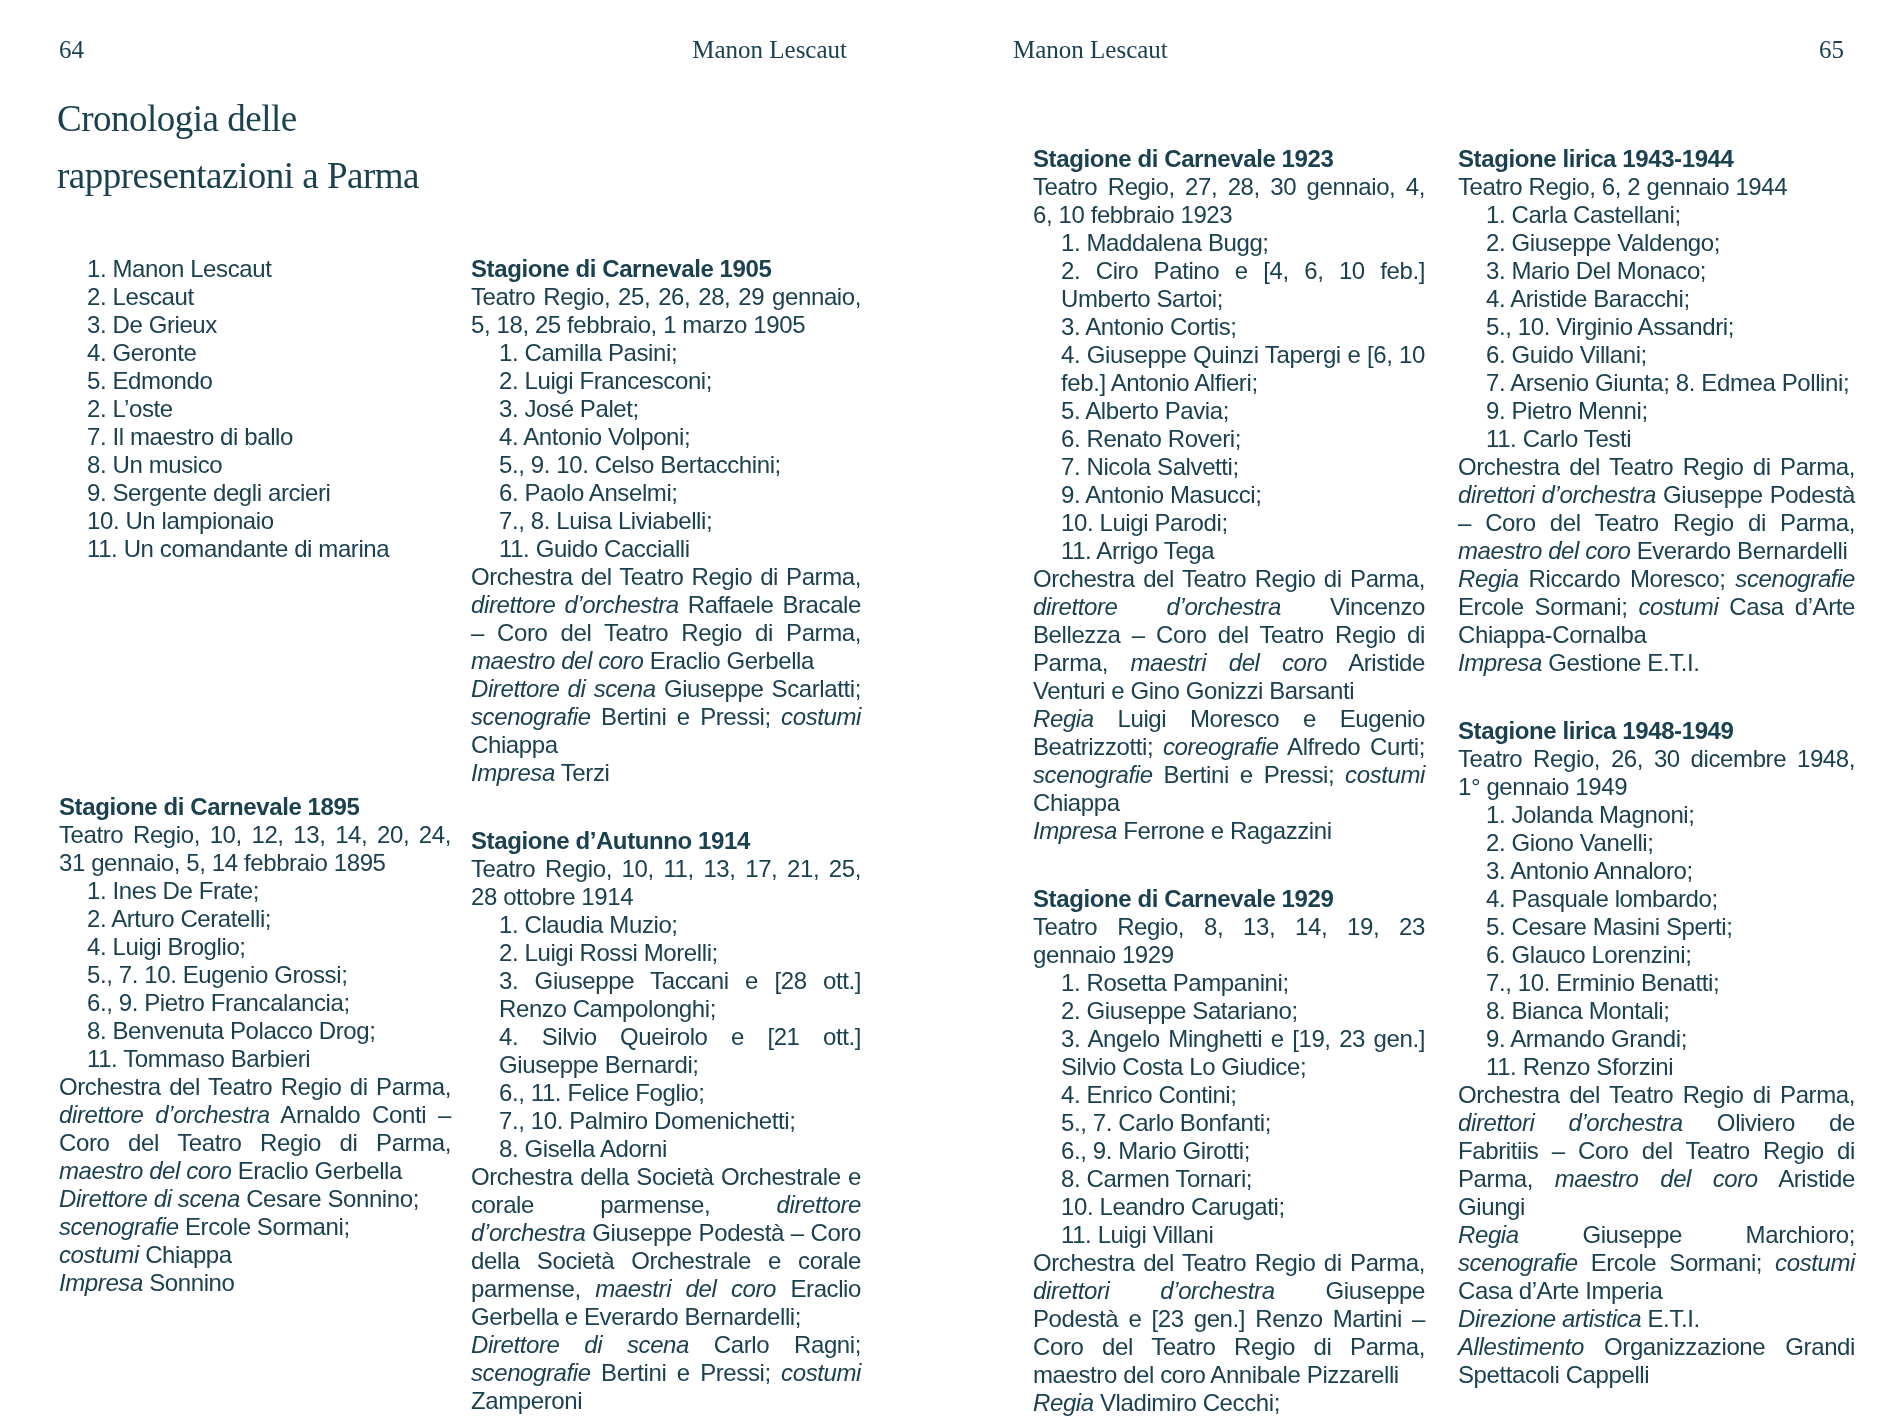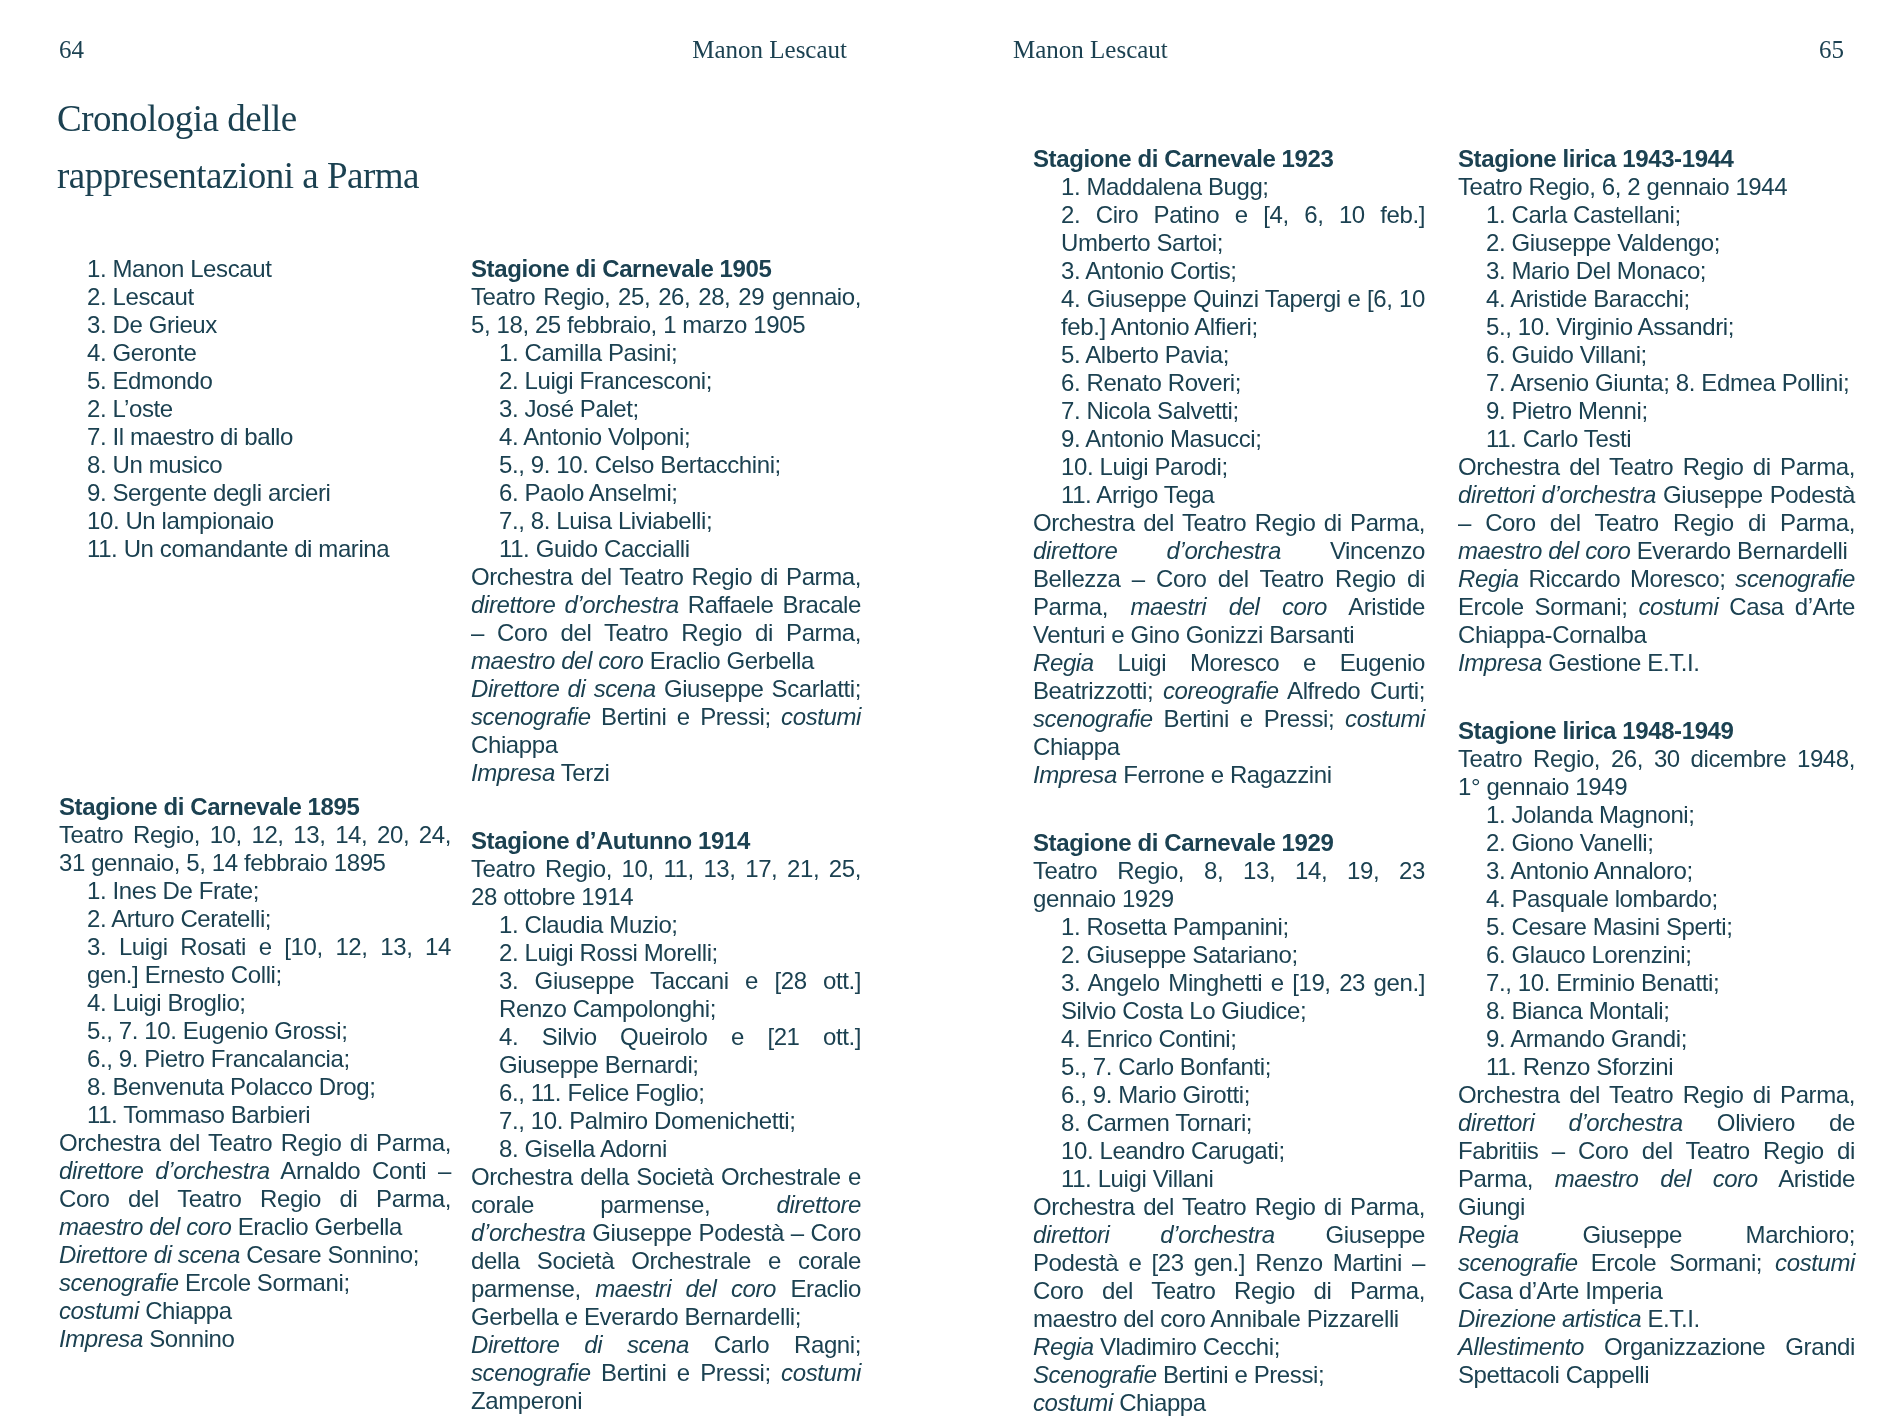--- a/index.html
+++ b/index.html
@@ -68,21 +68,20 @@
       <div class="cast-item">9. Sergente degli arcieri</div>
       <div class="cast-item">10. Un lampionaio</div>
       <div class="cast-item">11. Un comandante di marina</div>
     </div>
     <div class="gap" style="height: 230px;"></div>
     <div class="heading">Stagione di Carnevale 1895</div>
     <div class="para">Teatro Regio, 10, 12, 13, 14, 20, 24, 31 gennaio, 5, 14 febbraio 1895</div>
     <div class="cast-list">
       <div class="cast-item">1. Ines De Frate;</div>
       <div class="cast-item">2. Arturo Ceratelli;</div>
-      <div class="cast-item">3. Luigi Rosati e [10, 12, 13, 14 gen.] Ernesto Colli;</div>
       <div class="cast-item">4. Luigi Broglio;</div>
       <div class="cast-item">5., 7. 10. Eugenio Grossi;</div>
       <div class="cast-item">6., 9. Pietro Francalancia;</div>
       <div class="cast-item">8. Benvenuta Polacco Drog;</div>
       <div class="cast-item">11. Tommaso Barbieri</div>
     </div>
     <div class="credits"><span>Orchestra del Teatro Regio di Parma, </span><span class="it">direttore d’orchestra</span><span> Arnaldo Conti – Coro del Teatro Regio di Parma, </span><span class="it">maestro del coro</span><span> Eraclio Gerbella</span></div>
     <div class="credit-line"><span class="it">Direttore di scena</span><span> Cesare Sonnino;</span></div>
     <div class="credit-line"><span class="it">scenografie</span><span> Ercole Sormani;</span></div>
     <div class="credit-line"><span class="it">costumi</span><span> Chiappa</span></div>
@@ -115,20 +114,21 @@
       <div class="cast-item">6., 11. Felice Foglio;</div>
       <div class="cast-item">7., 10. Palmiro Domenichetti;</div>
       <div class="cast-item">8. Gisella Adorni</div>
     </div>
     <div class="credits"><span>Orchestra della Società Orchestrale e corale parmense, </span><span class="it">direttore d’orchestra</span><span> Giuseppe Podestà – Coro della Società Orchestrale e corale parmense, </span><span class="it">maestri del coro</span><span> Eraclio Gerbella e Everardo Bernardelli;</span></div>
     <div class="credits"><span class="it">Direttore di scena</span><span> Carlo Ragni; </span><span class="it">scenografie</span><span> Bertini e Pressi; </span><span class="it">costumi</span><span> Zamperoni</span></div>
     <div class="credits"><span class="it">Impresa</span><span> Società Orchestrale e corale parmense</span></div>
   </div>
 <div class="col" id="col3">
     <div class="heading">Stagione di Carnevale 1923</div>
+    <div class="para">Teatro Regio, 27, 28, 30 gennaio, 4, 6, 10 febbraio 1923</div>
     <div class="cast-list">
       <div class="cast-item">1. Maddalena Bugg;</div>
       <div class="cast-item">2. Ciro Patino e [4, 6, 10 feb.] Umberto Sartoi;</div>
       <div class="cast-item">3. Antonio Cortis;</div>
       <div class="cast-item">4. Giuseppe Quinzi Tapergi e [6, 10 feb.] Antonio Alfieri;</div>
       <div class="cast-item">5. Alberto Pavia;</div>
       <div class="cast-item">6. Renato Roveri;</div>
       <div class="cast-item">7. Nicola Salvetti;</div>
       <div class="cast-item">9. Antonio Masucci;</div>
       <div class="cast-item">10. Luigi Parodi;</div>

